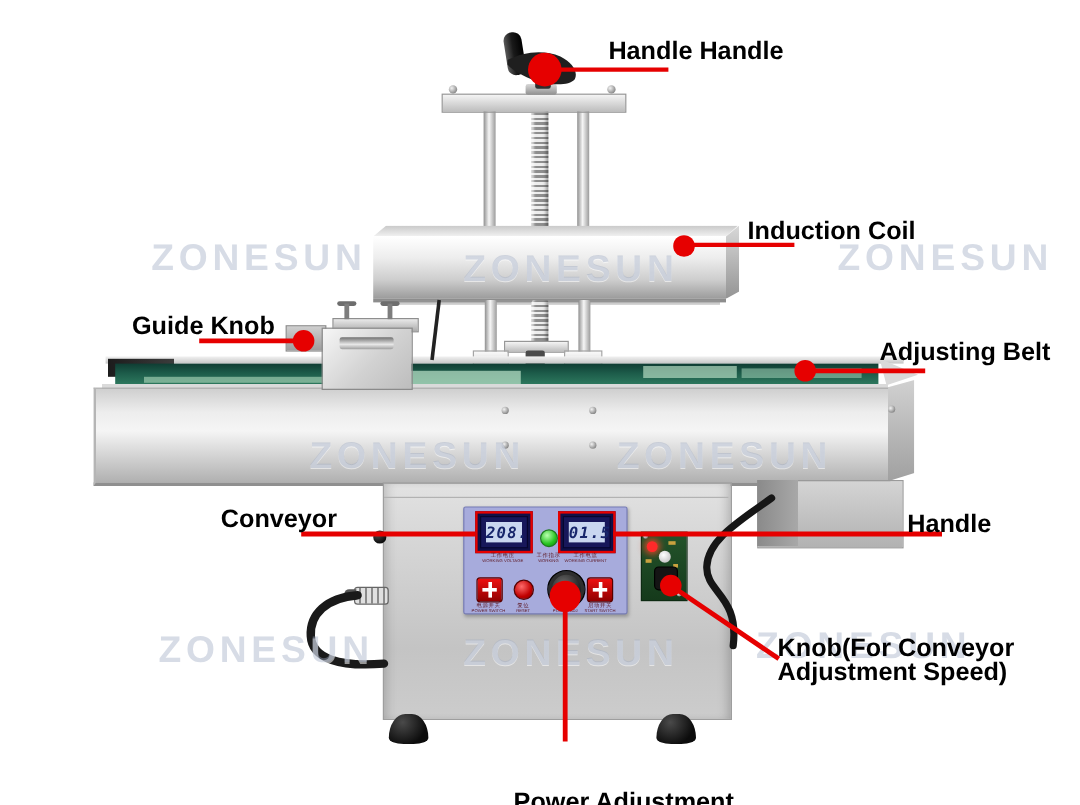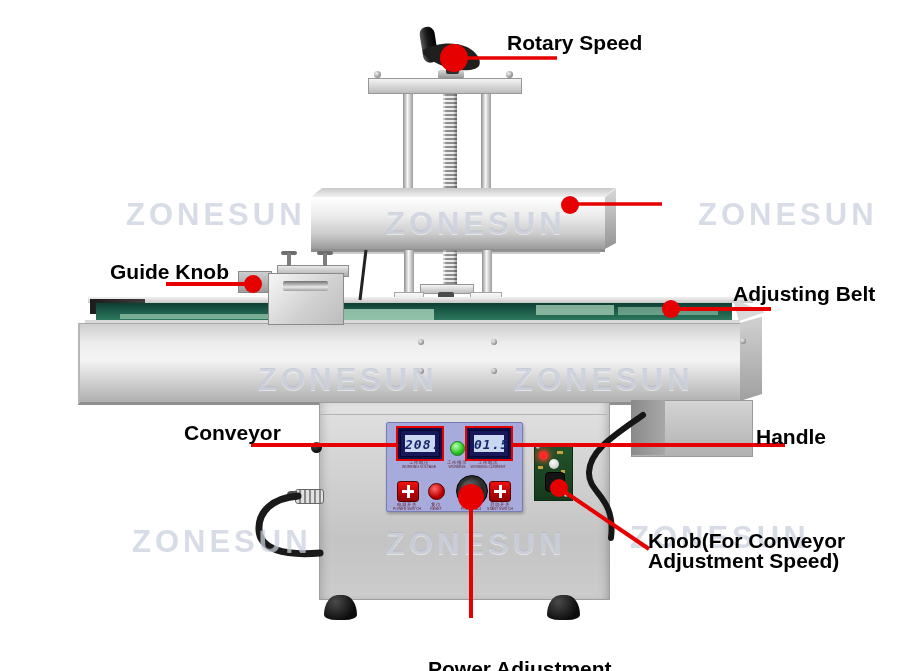--- a/index.html
+++ b/index.html
@@ -216,21 +216,22 @@
     <g fill="#e60000">
       <circle cx="454" cy="58" r="14"></circle>
       <circle cx="570" cy="205" r="9"></circle>
       <circle cx="253" cy="284" r="9"></circle>
       <circle cx="671" cy="309" r="9"></circle>
       <circle cx="471" cy="497" r="13"></circle>
       <circle cx="559" cy="488" r="9"></circle>
     </g>
   </svg>
 
-  <div class="abs label" style="left:507px;top:33px;">Rotary Speed</div>
+  <div class="abs label" style="left:507px;top:33px;">Handle Handle</div>
+  <div class="abs label" style="left:623px;top:183px;">Induction Coil</div>
   <div class="abs label" style="left:110px;top:262px;">Guide Knob</div>
   <div class="abs label" style="left:733px;top:284px;">Adjusting Belt</div>
   <div class="abs label" style="left:184px;top:423px;">Conveyor</div>
   <div class="abs label" style="left:756px;top:427px;">Handle</div>
   <div class="abs label" style="left:648px;top:531px;">
     <div>Knob(For Conveyor</div>
     <div>Adjustment Speed)</div>
   </div>
   <div class="abs label" style="left:428px;top:659px;">Power Adjustment</div>
 

